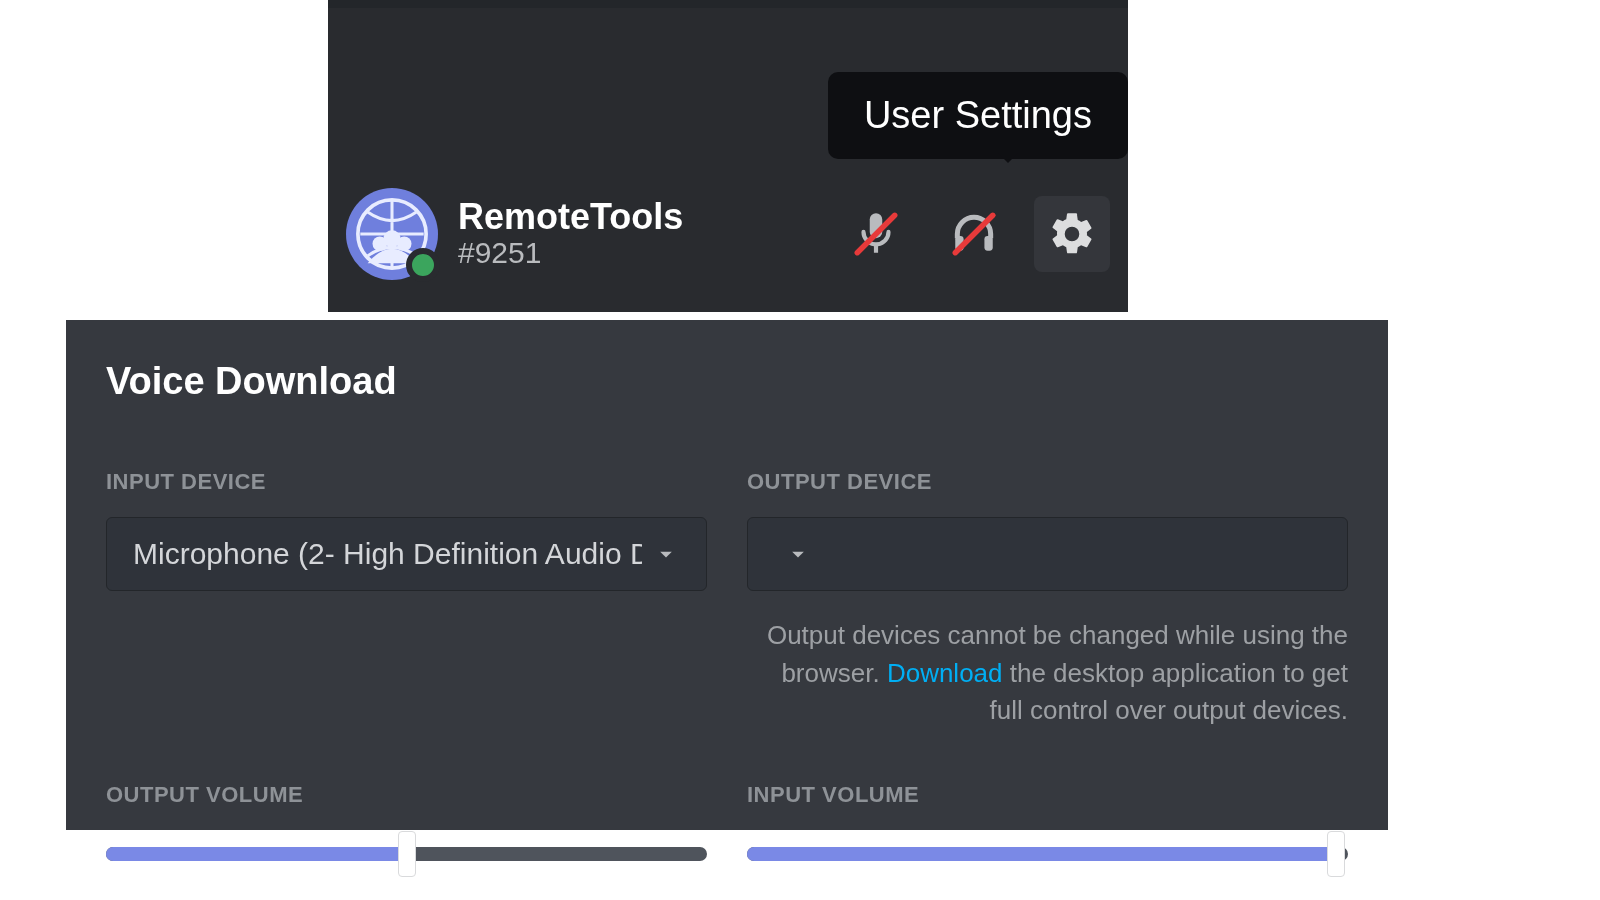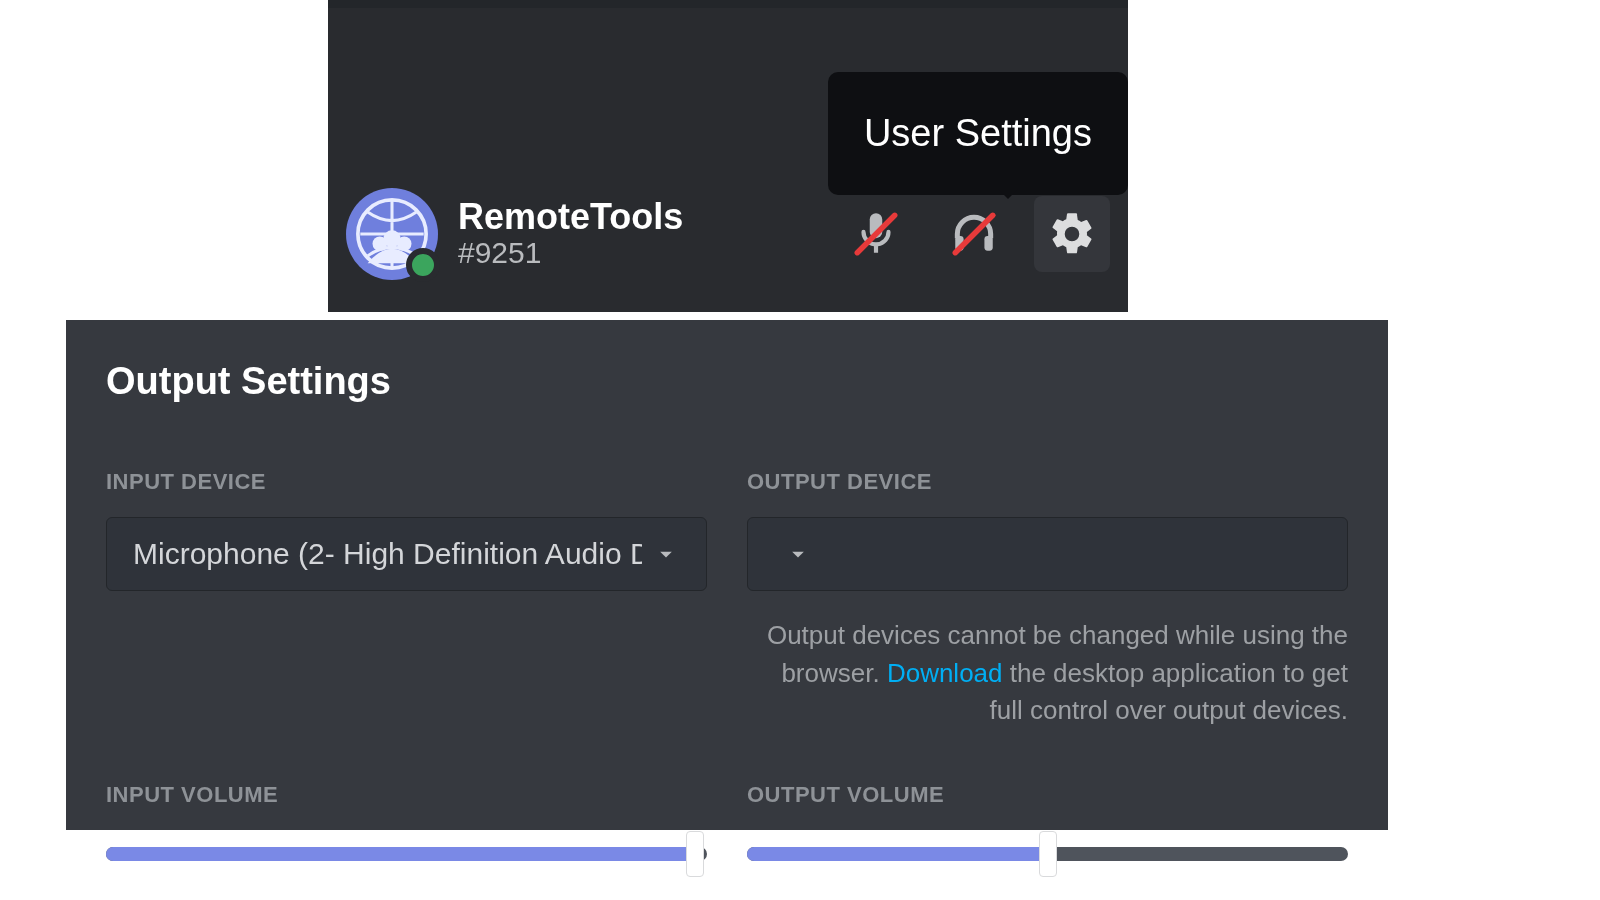--- a/index.html
+++ b/index.html
@@ -27,21 +27,21 @@
     background: #23262a;
   }
   .tooltip {
     position: absolute;
     top: 72px;
     right: 0;
     background: #0e0f12;
     color: #ffffff;
     font-size: 38px;
     font-weight: 500;
-    padding: 40px 36px;
+    padding: 22px 36px;
     border-radius: 10px;
   }
   .tooltip::after {
     content: "";
     position: absolute;
     bottom: -14px;
     right: 110px;
     border: 10px solid transparent;
     border-top-color: #0e0f12;
   }
@@ -267,21 +267,21 @@
       <div class="icon-btn hovered">
         <svg width="50" height="50" viewBox="0 0 24 24">
           <path fill="currentColor" d="M19.14 12.94a7.49 7.49 0 0 0 .05-.94 7.49 7.49 0 0 0-.05-.94l2.03-1.58a.5.5 0 0 0 .12-.64l-1.92-3.32a.5.5 0 0 0-.6-.22l-2.39.96a7.03 7.03 0 0 0-1.62-.94l-.36-2.54A.5.5 0 0 0 13.9 2h-3.8a.5.5 0 0 0-.5.42l-.36 2.54c-.58.24-1.12.55-1.62.94l-2.39-.96a.5.5 0 0 0-.6.22L2.71 8.48a.5.5 0 0 0 .12.64l2.03 1.58c-.03.31-.05.63-.05.94s.02.63.05.94l-2.03 1.58a.5.5 0 0 0-.12.64l1.92 3.32c.13.22.39.31.6.22l2.39-.96c.5.39 1.04.7 1.62.94l.36 2.54c.04.24.25.42.5.42h3.8c.25 0 .46-.18.5-.42l.36-2.54c.58-.24 1.12-.55 1.62-.94l2.39.96c.21.09.47 0 .6-.22l1.92-3.32a.5.5 0 0 0-.12-.64l-2.03-1.58zM12 15.5A3.5 3.5 0 1 1 15.5 12 3.5 3.5 0 0 1 12 15.5z"></path>
         </svg>
       </div>
     </div>
   </div>
 </div>
 
 <div class="settings-panel">
-  <div class="settings-title">Output Settings</div>
+  <div class="settings-title">Voice Download</div>
 
   <div class="device-row">
 
     <div class="device-col">
       <div class="field-label">INPUT DEVICE</div>
       <div class="select">
         <div class="select-text">Microphone (2- High Definition Audio Dev</div>
         <svg class="chevron" width="28" height="28" viewBox="0 0 24 24">
           <path fill="currentColor" d="M7 10l5 5 5-5z"></path>
         </svg>
@@ -296,29 +296,29 @@
         </svg>
       </div>
       <div class="hint">
         <span>Output devices cannot be changed while using the browser. </span><a href="#">Download</a><span> the desktop application to get full control over output devices.</span>
       </div>
     </div>
   </div>
 
   <div class="volume-row">
     <div class="vol-col">
+      <div class="field-label">OUTPUT VOLUME</div>
+      <div class="slider">
+        <div class="track-bg"></div>
+        <div class="track-fill" id="out-fill" style="width: 50%;"></div>
+        <div class="thumb" id="out-thumb" style="left: 50%;"></div>
+      </div>
+    </div>
+    <div class="vol-col">
       <div class="field-label">INPUT VOLUME</div>
       <div class="slider">
         <div class="track-bg"></div>
         <div class="track-fill" id="in-fill" style="width: 98%;"></div>
         <div class="thumb" id="in-thumb" style="left: 98%;"></div>
       </div>
     </div>
-    <div class="vol-col">
-      <div class="field-label">OUTPUT VOLUME</div>
-      <div class="slider">
-        <div class="track-bg"></div>
-        <div class="track-fill" id="out-fill" style="width: 50%;"></div>
-        <div class="thumb" id="out-thumb" style="left: 50%;"></div>
-      </div>
-    </div>
   </div>
 </div>
 
 </body></html>

